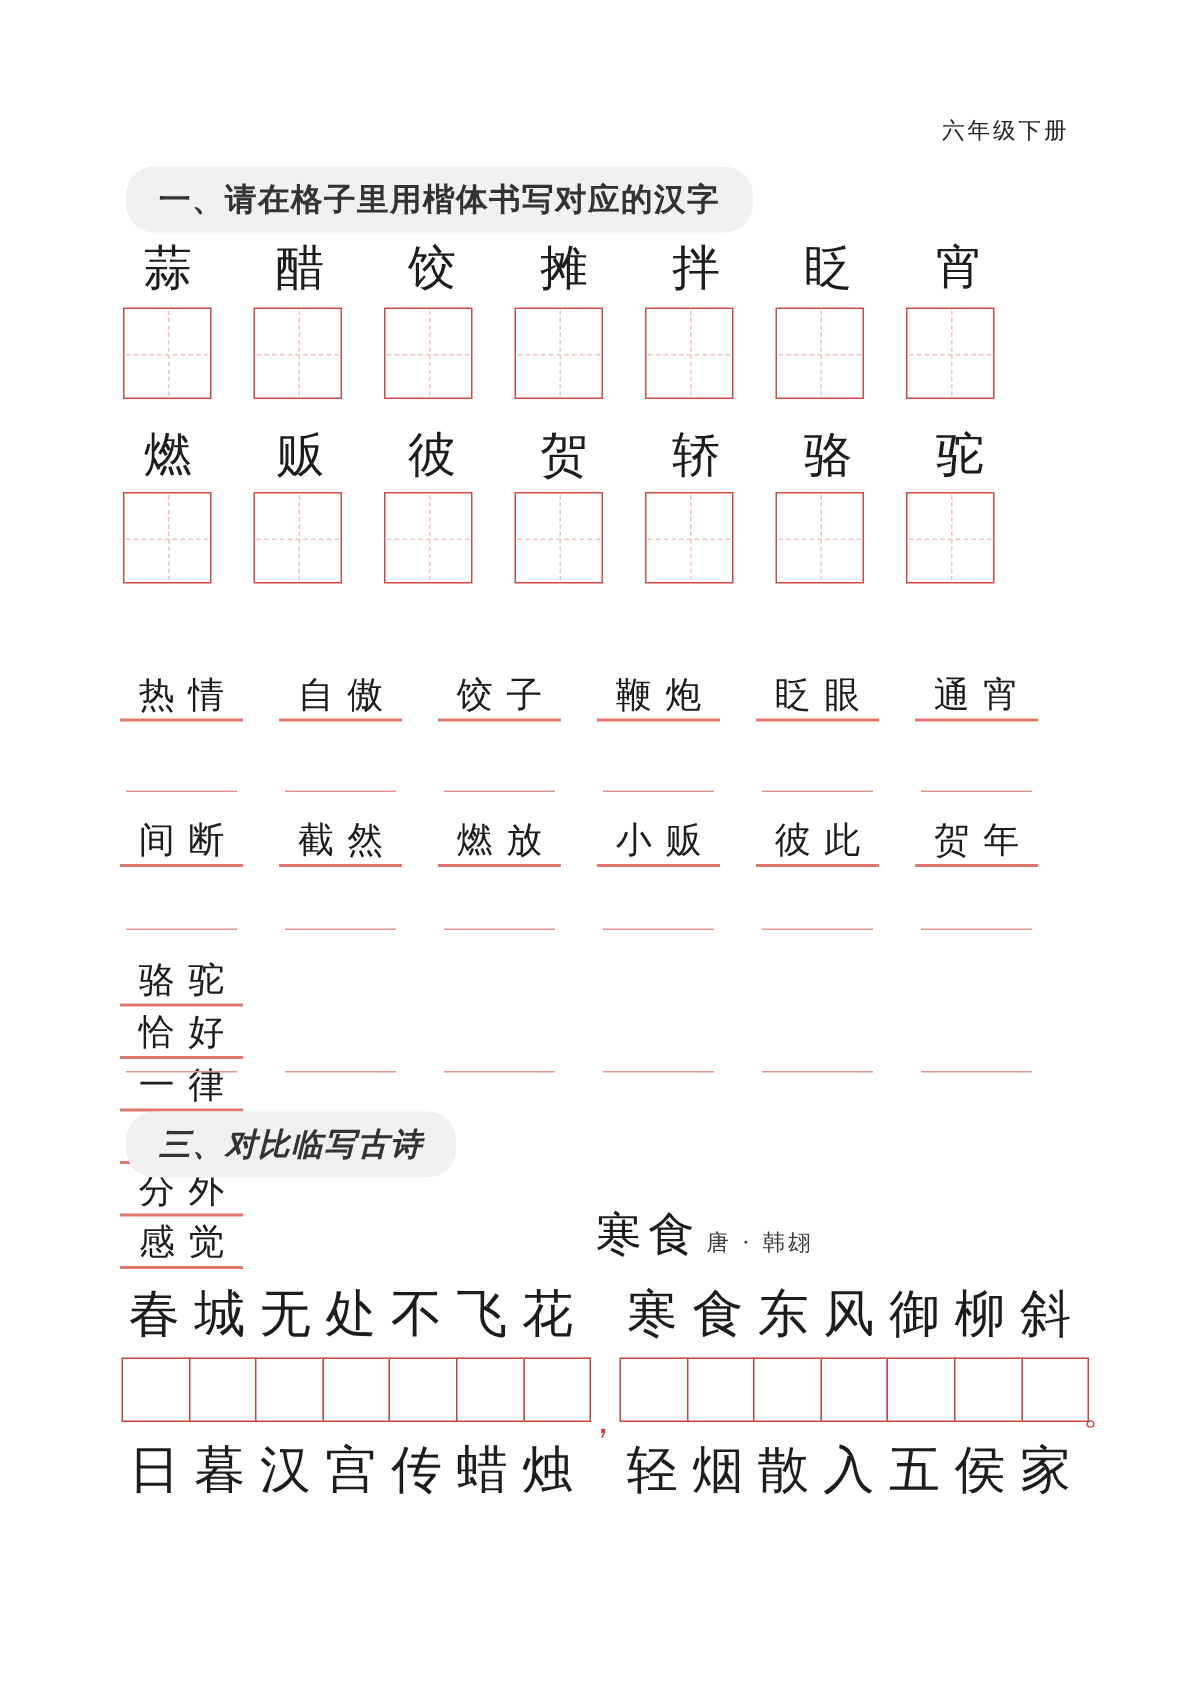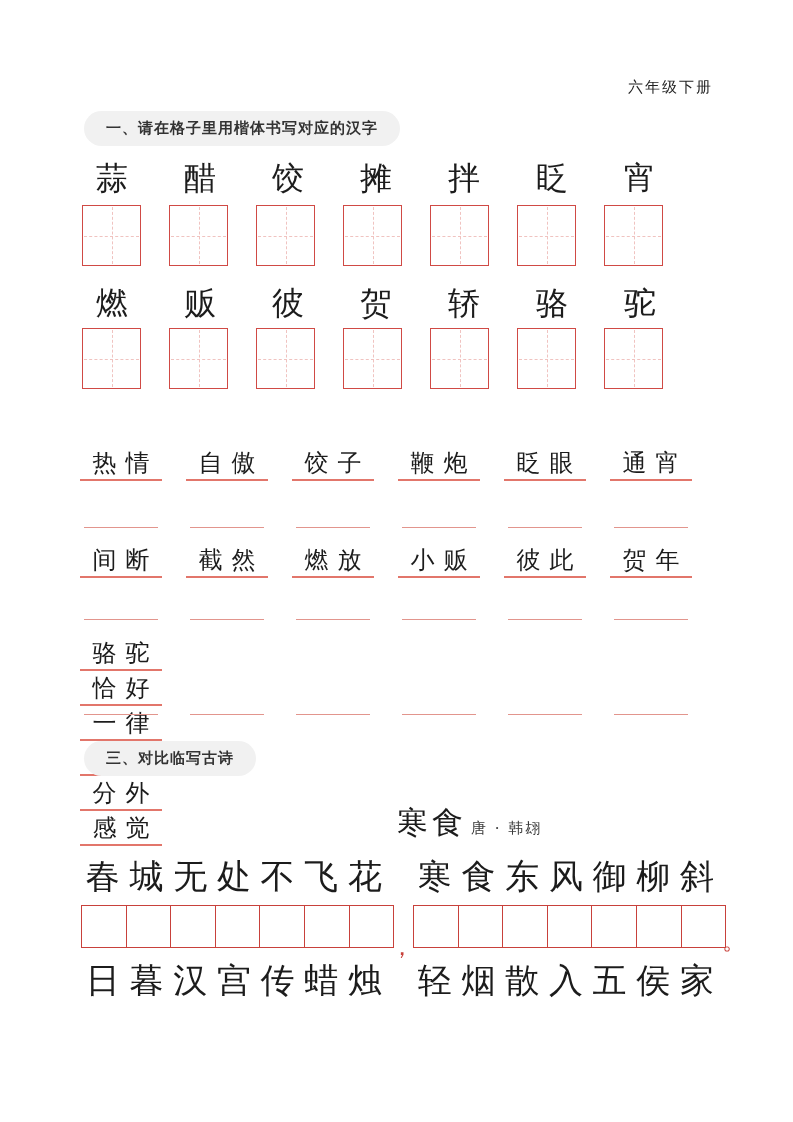--- a/index.html
+++ b/index.html
@@ -23,26 +23,26 @@
   .booklet {
     position:absolute; top:78px; right:80px;
     font-size:15px; color:#222; letter-spacing:2px;
   }
 
   .pill {
     position:absolute; left:84px;
     background:var(--pill-bg); border-radius:19px;
     padding:8px 22px;
     font-family:"Liberation Sans","DejaVu Sans",sans-serif;
-    font-size:15px; font-weight:600; color:#333; letter-spacing:1px;
+    font-size:21px; font-weight:600; color:#333; letter-spacing:1px;
     white-space:nowrap;
   }
   #section1-pill { top:111px; }
   #section2-pill { top:404px; }
-  #section3-pill { top:741px; }
+  #section3-pill { top:741px;font-style:italic; }
 
   .char-row { position:absolute; left:82px; display:flex; }
   #char-row-1 { top:157px; }
   #char-row-2 { top:282px; }
   .char-cell {
     width:60px; margin-right:28px; text-align:center;
     font-size:32px; line-height:42px; color:var(--ink);
   }
 
   .grid-row { position:absolute; left:82px; display:flex; }

